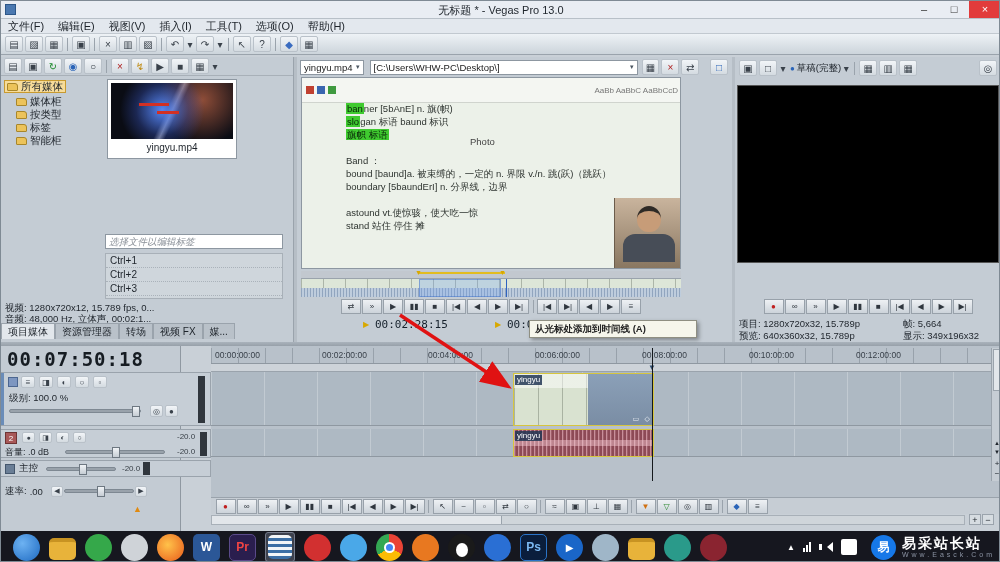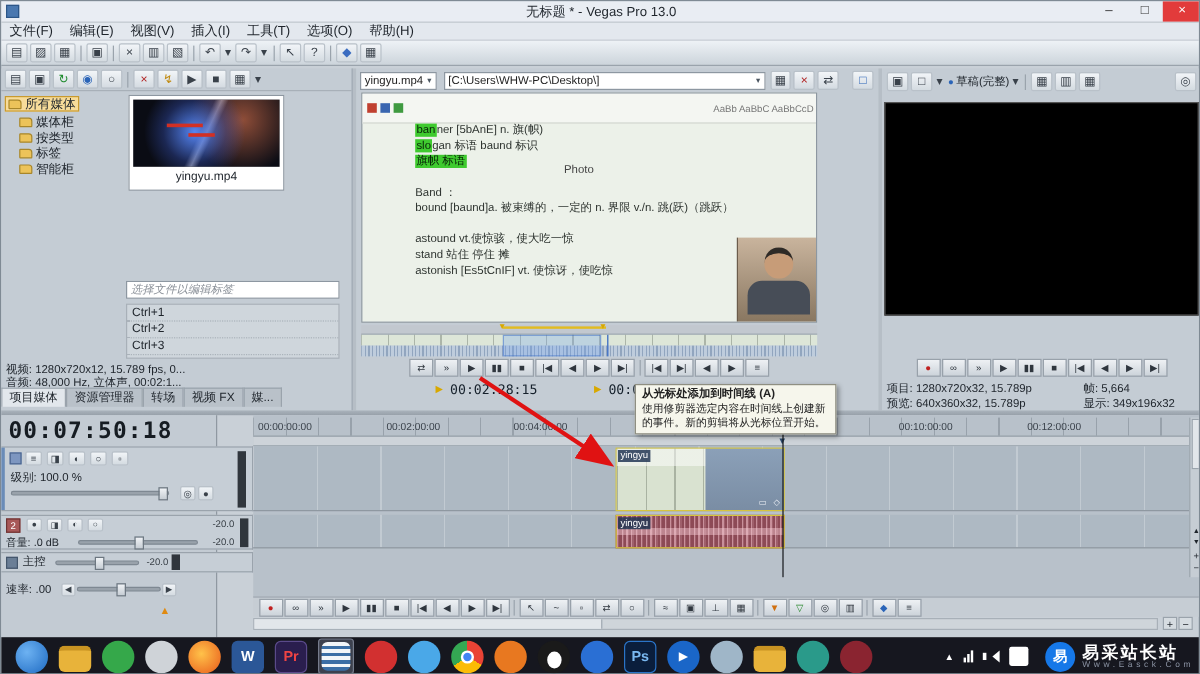--- a/index.html
+++ b/index.html
@@ -212,30 +212,30 @@
           <div class="docline">
             <span></span><span class="hl"></span><span></span>
           </div>
           <div class="docline">
             <span>Band  ：</span><span class="hl"></span><span></span>
           </div>
           <div class="docline">
             <span>bound  [baund]a. 被束缚的，一定的  n. 界限 v./n. 跳(跃)（跳跃）</span><span class="hl"></span><span></span>
           </div>
           <div class="docline">
+            <span>boundary [5baundErI]  n. 分界线，边界</span><span class="hl"></span><span></span>
+          </div>
+          <div class="docline">
             <span></span><span class="hl"></span><span></span>
           </div>
           <div class="docline">
             <span>astound vt.使惊骇，使大吃一惊</span><span class="hl"></span><span></span>
           </div>
           <div class="docline">
             <span>stand 站住 停住 摊</span><span class="hl"></span><span></span>
-          </div>
-          <div class="docline">
-            <span>astonish [Es5tCnIF] vt. 使惊讶，使吃惊</span><span class="hl"></span><span></span>
           </div>
         </div>
       <div class="p" style="left:168px;top:58px;font-size:9.5px;color:#444">Photo</div>
 
       <div class="p" style="left:312px;top:120px;width:68px;height:72px;background:linear-gradient(#c9b49d,#87755f);border-left:1px solid #6b5c4b">
         <div style="width:24px;height:26px;border-radius:50% 50% 46% 46%;background:#c79c78;border-top:5px solid #2e2a26;margin:8px auto 0"></div>
         <div style="width:52px;height:28px;background:#474d57;border-radius:12px 12px 0 0;margin:2px auto 0"></div>
       </div>
     </div>
 
@@ -474,21 +474,20 @@
   </div>
 
   <div class="p" style="left:210px;top:514px;width:754px;height:10px;background:#cfd5da;border:1px solid #a8b0b8">
     <div style="width:290px;height:8px;background:#e2e6ea;border-right:1px solid #9aa3ac"></div>
   </div>
   <span class="p" style="left:968px;top:513px;width:12px;height:11px;text-align:center;font-size:9px;border:1px solid #9aa3ac;background:#d6dce1">+</span>
   <span class="p" style="left:981px;top:513px;width:12px;height:11px;text-align:center;font-size:9px;border:1px solid #9aa3ac;background:#d6dce1">−</span>
 
   <div id="tooltip" class="p" style="left:528px;top:319px">
     <div class="tt">从光标处添加到时间线 (A)</div>
-    <div>使用修剪器选定内容在时间线上创建新的事件。新的剪辑将从光标位置开始。</div>
   </div>
 
   <svg class="p" style="left:0;top:0;z-index:70;pointer-events:none" width="1000" height="562">
     <defs>
       <marker id="ah" markerWidth="9" markerHeight="7" refX="7" refY="3.5" orient="auto">
         <polygon points="0 0, 9 3.5, 0 7" fill="#e01212"></polygon>
       </marker>
     </defs>
     <line x1="399" y1="314" x2="505" y2="384" stroke="#e01212" stroke-width="3.5" marker-end="url(#ah)"></line>
   </svg>

